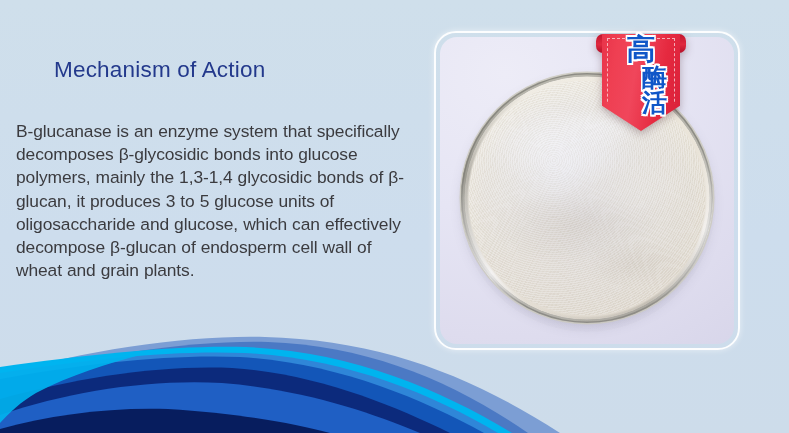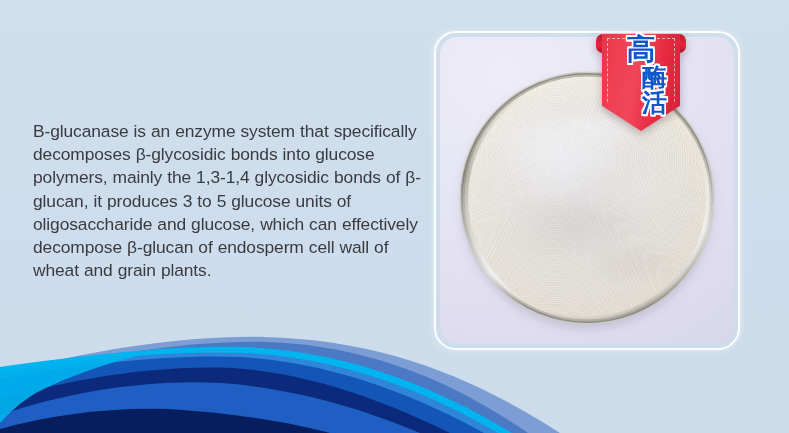--- a/index.html
+++ b/index.html
@@ -53,21 +53,21 @@
     left: 54px;
     top: 55px;
     font-size: 22.5px;
     line-height: 30px;
     color: #23398c;
     letter-spacing: 0.2px;
     white-space: nowrap;
   }
   .body-text {
     position: absolute;
-    left: 33px;
+    left: 16px;
     top: 120px;
     width: 396px;
     font-size: 17.4px;
     line-height: 23.2px;
     color: #3b3b3f;
     letter-spacing: -0.1px;
     word-spacing: 0.3px;
   }
 
   
@@ -247,20 +247,21 @@
   .wave svg { display: block; width: 789px; height: 110px; }
 </style>
 </head>
 <body>
 
 <div id="slide">
 
   <div class="watermark">    </div>
 
   <div class="text-col">
+    <div class="slide-title">Mechanism of Action</div>
     <div class="body-text">B-glucanase is an enzyme system that specifically decomposes β-glycosidic bonds into glucose polymers, mainly the 1,3-1,4 glycosidic bonds of β-glucan, it produces 3 to 5 glucose units of oligosaccharide and glucose, which can effectively decompose β-glucan of endosperm cell wall of wheat and grain plants.</div>
   </div>
 
   <div class="photo-card">
     <div class="photo-inner" title="Petri dish filled with cream colored beta-glucanase enzyme powder">
       <div class="dish"></div>
       <div class="dish-rim"></div>
     </div>
   </div>
 

